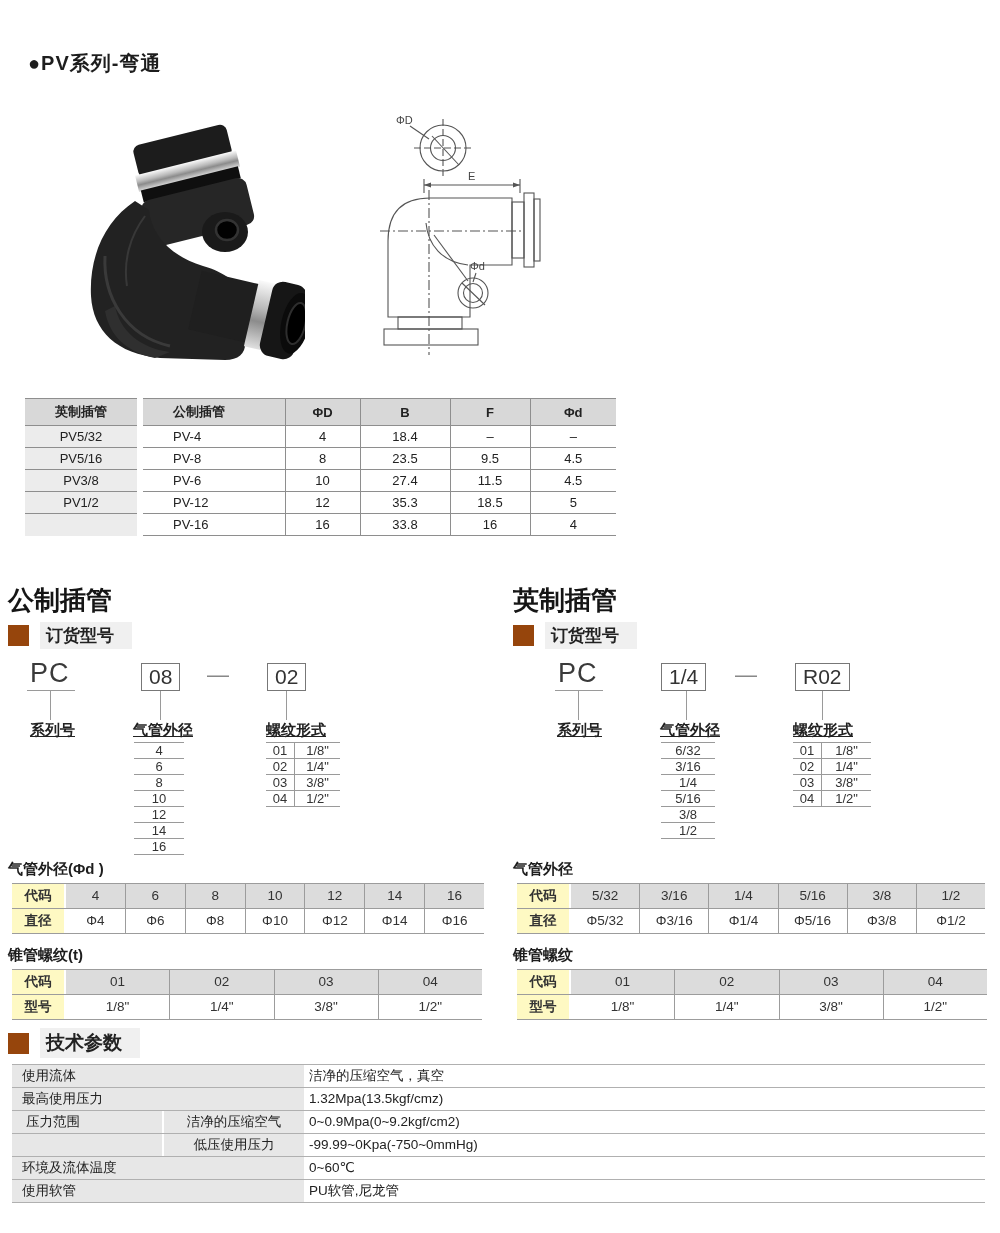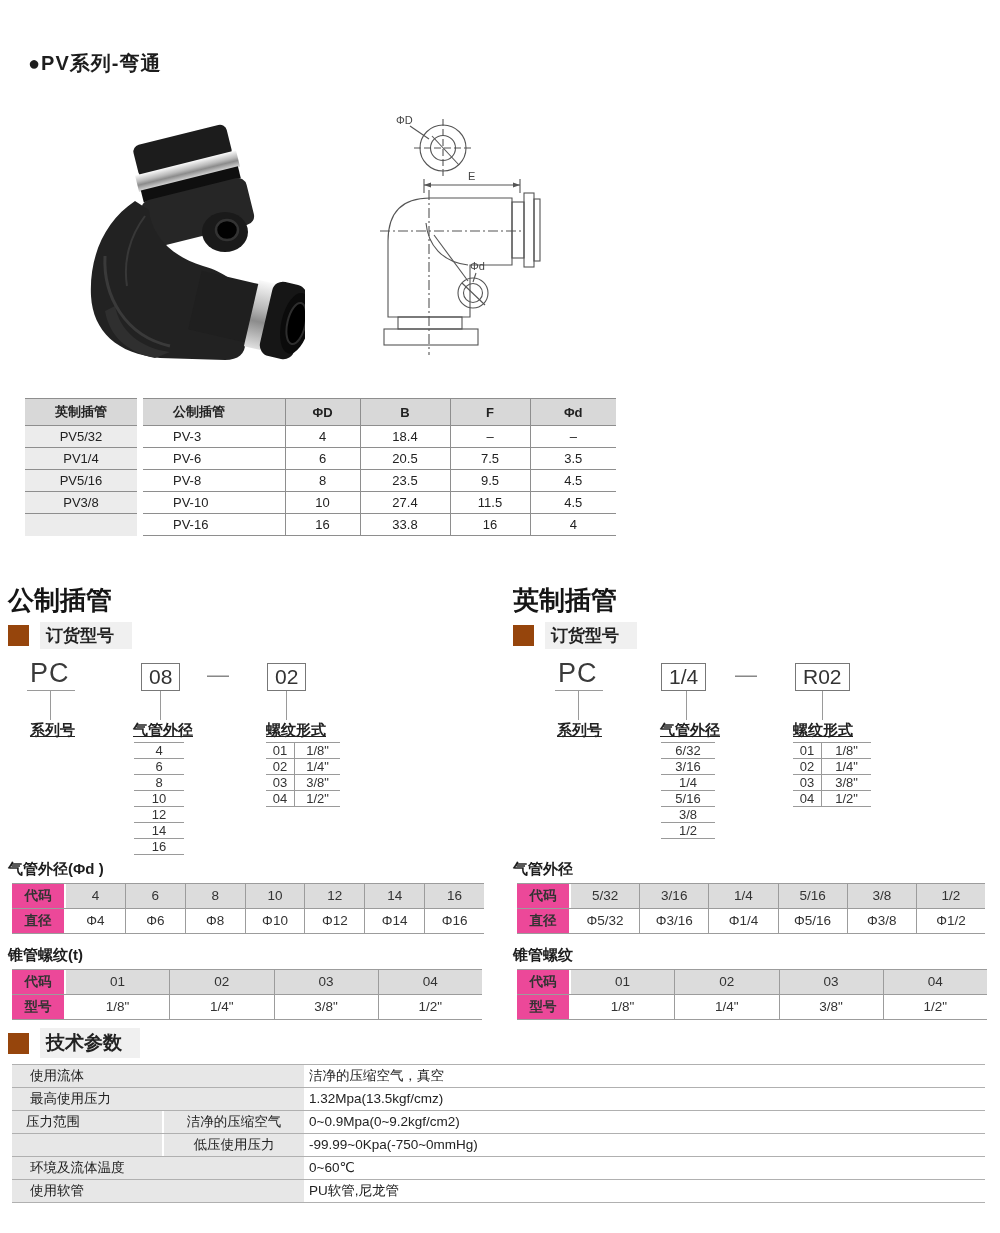--- a/index.html
+++ b/index.html
@@ -72,32 +72,32 @@
   #xt-od-m{left:8px;top:860px;} #xt-thr-m{left:8px;top:946px;}
   #xt-od-i{left:513px;top:860px;} #xt-thr-i{left:513px;top:946px;}
   .xtab{position:absolute;font-size:13.5px;color:#333;}
   #xtab-od-m{left:12px;top:883px;width:472px;}
   #xtab-thr-m{left:12px;top:969px;width:470px;}
   #xtab-od-i{left:517px;top:883px;width:468px;}
   #xtab-thr-i{left:517px;top:969px;width:470px;}
   .xtab .xrow{display:flex;border-bottom:1px solid #9c9c9c;height:24px;line-height:24px;}
   .xtab .xrow.head{border-top:1px solid #9c9c9c;}
   .xtab .xrow.head .xcell{background:#dcdcdc;}
-  .xlabel{width:52px;background:#ec4899;text-align:center;font-weight:bold;border-right:2px solid #fff;}
+  .xlabel{width:52px;background:#fef9c3;text-align:center;font-weight:bold;border-right:2px solid #fff;}
   .xcells{display:flex;flex:1;}
   .xcell{flex:1;text-align:center;background:#fff;}
   .xcell + .xcell{border-left:1px solid #9c9c9c;}
 
   
   #tech{position:absolute;left:12px;top:1064px;width:973px;font-size:13.5px;color:#222;}
   .trow{display:flex;border-bottom:1px solid #b0b0b0;height:22px;line-height:22px;}
   .trow:first-child{border-top:1px solid #b0b0b0;}
   .tlabel{width:150px;background:#e7e7e7;padding-left:14px;box-sizing:border-box;}
   .tsub{width:140px;background:#e7e7e7;text-align:center;border-left:2px solid #fff;}
-  .tspan{width:292px;background:#e7e7e7;padding-left:18px;box-sizing:border-box;}
+  .tspan{width:292px;background:#e7e7e7;padding-left:10px;box-sizing:border-box;}
   .tval{flex:1;border-left:5px solid #fff;}
 </style>
 </head>
 <body>
 
 <div id="page">
 
   <div class="page-title">●PV系列-弯通</div>
 
   <svg id="photo" width="230" height="280" viewBox="0 0 230 280">
@@ -192,49 +192,49 @@
             <th>公制插管</th>
             <th>ΦD</th>
             <th>B</th>
             <th>F</th>
             <th>Φd</th>
           </tr>
       </thead>
       <tbody>
           <tr>
           <td>PV5/32</td>
-          <td>PV-3</td>
+          <td>PV-4</td>
           <td>4</td>
           <td>18.4</td>
           <td>–</td>
           <td>–</td>
-        </tr>
-          <tr>
-          <td>PV1/4</td>
-          <td>PV-6</td>
-          <td>6</td>
-          <td>20.5</td>
-          <td>7.5</td>
-          <td>3.5</td>
         </tr>
           <tr>
           <td>PV5/16</td>
           <td>PV-8</td>
           <td>8</td>
           <td>23.5</td>
           <td>9.5</td>
           <td>4.5</td>
         </tr>
           <tr>
           <td>PV3/8</td>
-          <td>PV-10</td>
+          <td>PV-6</td>
           <td>10</td>
           <td>27.4</td>
           <td>11.5</td>
           <td>4.5</td>
+        </tr>
+          <tr>
+          <td>PV1/2</td>
+          <td>PV-12</td>
+          <td>12</td>
+          <td>35.3</td>
+          <td>18.5</td>
+          <td>5</td>
         </tr>
           <tr>
           <td></td>
           <td>PV-16</td>
           <td>16</td>
           <td>33.8</td>
           <td>16</td>
           <td>4</td>
         </tr>
         </tbody>

